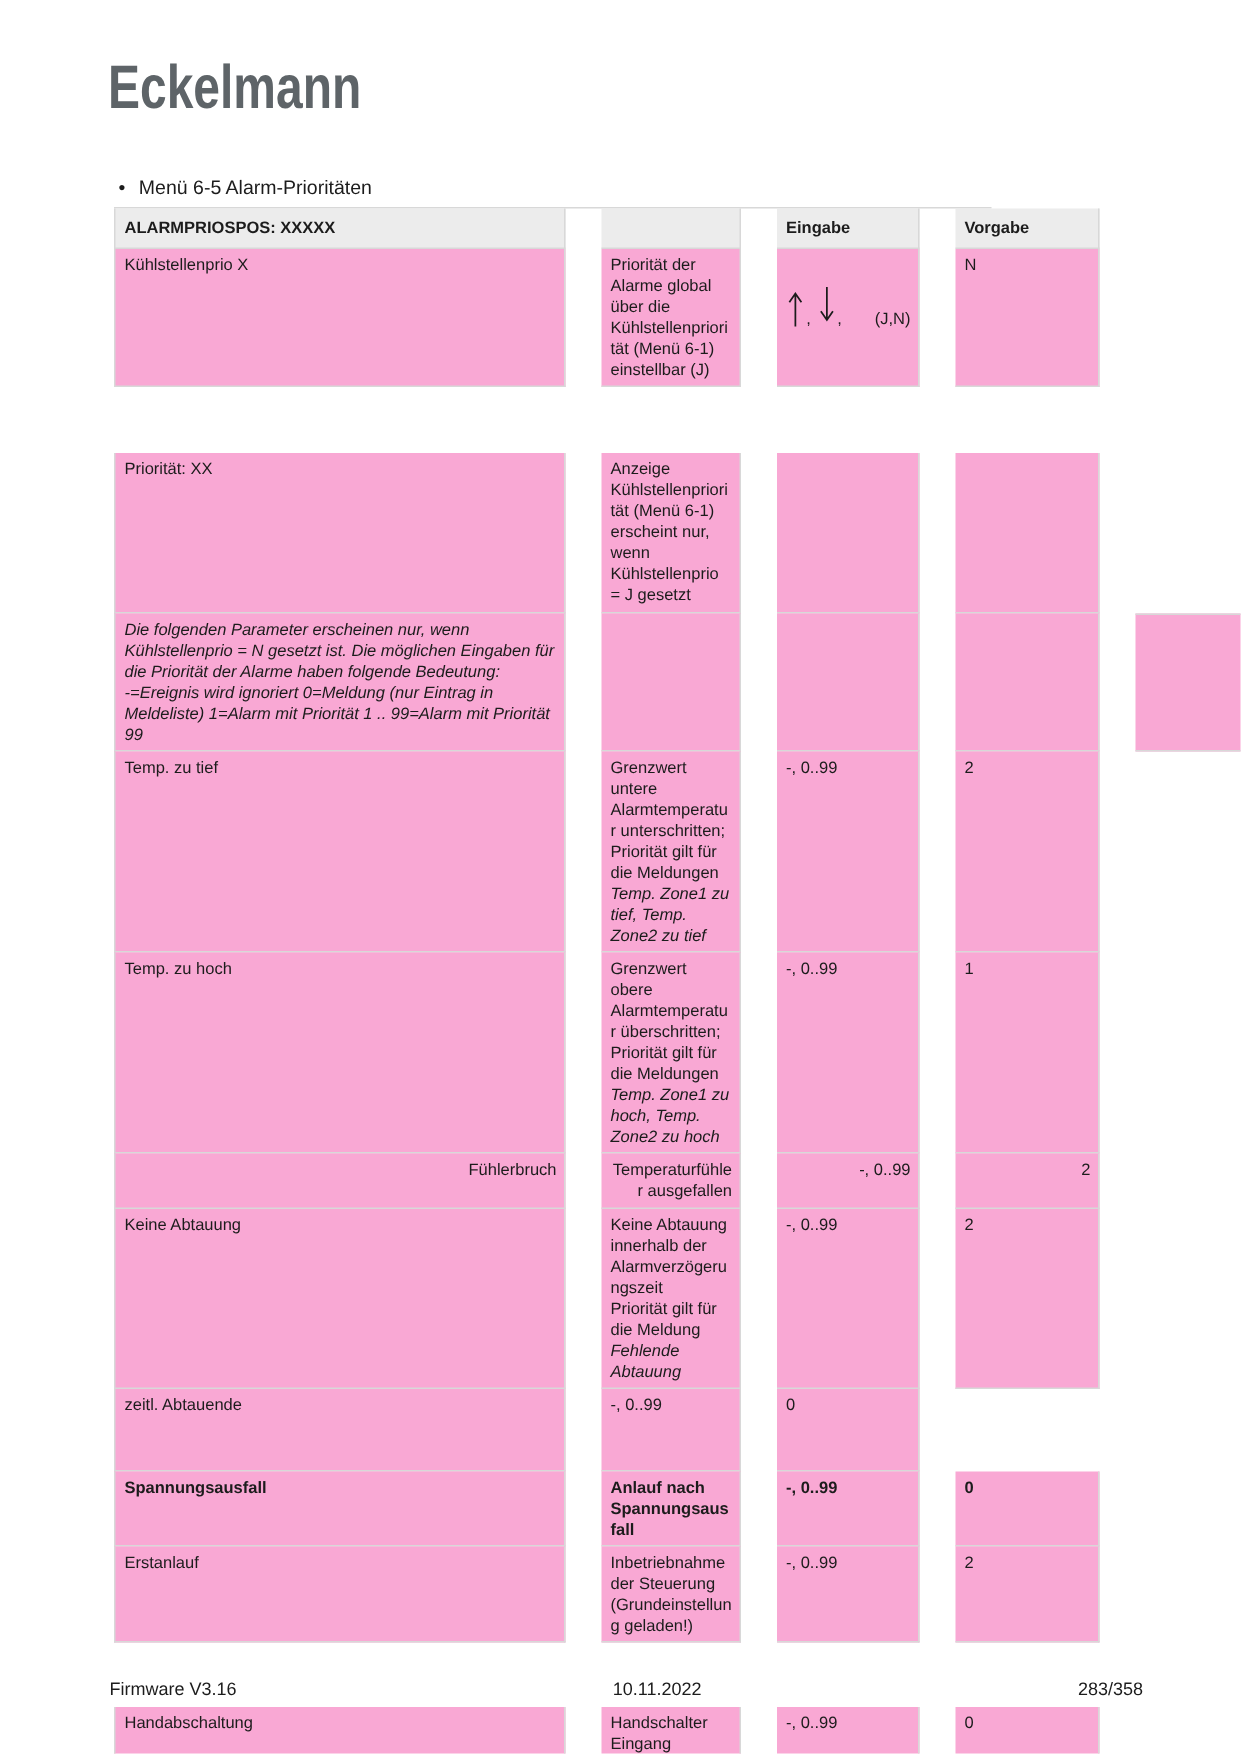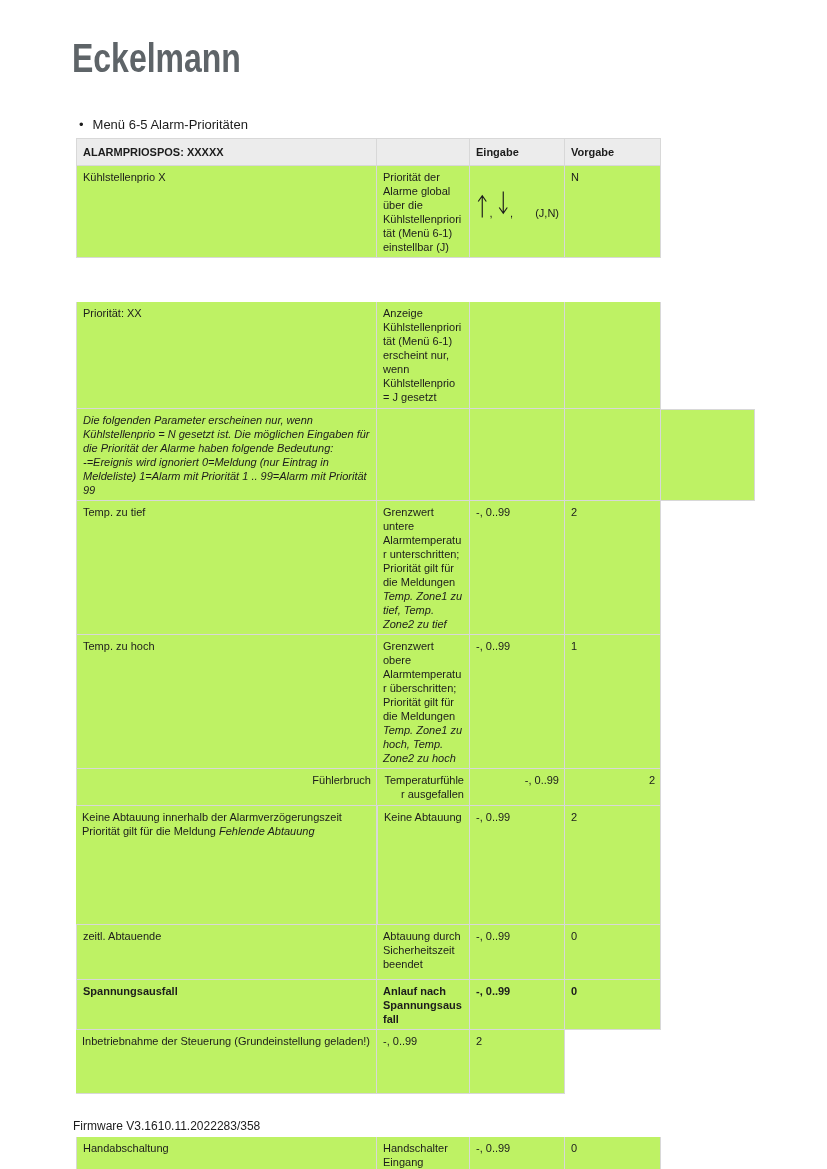--- a/index.html
+++ b/index.html
@@ -25,29 +25,29 @@
     font-size:13px;
   }
   .heading .bullet{font-size:13px;margin-right:9px;}
   
   .tablewrap{
     position:absolute;left:76px;top:138px;
     width:585px;
     border-top:1px solid #d8d8d8;
     font-size:11px;line-height:14px;
   }
-  .tr{display:grid;grid-template-columns:301px 93px 95px 96px 94px;}
+  .tr{display:grid;grid-template-columns:301px 93px 95px 96px 94px;gap:24px;}
   .td{
     box-sizing:border-box;
     border-right:1px solid #d8d8d8;
     border-bottom:1px solid #d8d8d8;
     padding:4px 5px 3px 6px;
     overflow-wrap:break-word;
     white-space:pre-line;
-    background:#bef264;
+    background:#f9a8d4;
   }
   .c1{border-left:1px solid #d8d8d8;}
   .th{background:#ececec;font-weight:bold;padding-top:6px;}
   .rh{height:27px;}
   .r0{min-height:90px;}
   .r1{min-height:107px;margin-top:44px;}
   .rn{min-height:91px;}
   .r2{min-height:119px;}
   .r3{min-height:120px;}
   .r4{min-height:37px;text-align:right;}
@@ -60,21 +60,21 @@
   .note-cell{font-style:italic;}
   
   .arrows{display:flex;align-items:flex-end;padding-top:5px;white-space:normal;}
   .arr{width:14px;height:28px;display:block;}
   .arr-down{margin-bottom:3px;}
   .cm{margin:0 4px 0 1px;}
   .jn{margin-left:18px;}
   
   .footer{
     position:absolute;left:73px;top:1119px;width:689px;
-    display:flex;justify-content:flex-start;
+    display:flex;justify-content:space-between;
     font-size:12px;
   }
 </style>
 </head>
 <body>
 
 <div class="logo">Eckelmann</div>
 
 <div class="heading">
   <span class="bullet">•</span>
@@ -140,42 +140,42 @@
   </div>
 
   <div class="tr r4">
     <div class="td c1">Fühlerbruch</div>
     <div class="td"><span>Temperaturfühler ausgefallen</span><span class="it"></span></div>
     <div class="td">-, 0..99</div>
     <div class="td">2</div>
   </div>
 
   <div class="tr r5">
+    <div class="td c1">Keine Abtauung</div>
     <div class="td"><span>Keine Abtauung innerhalb der Alarmverzögerungszeit
 Priorität gilt für die Meldung </span><span class="it">Fehlende Abtauung</span></div>
-    <div class="td c1">Keine Abtauung</div>
     <div class="td">-, 0..99</div>
     <div class="td">2</div>
   </div>
 
   <div class="tr r6">
     <div class="td c1">zeitl. Abtauende</div>
-    <div class="td"><span>Abtauung durch Sicherheitszeit beendet</span><span class="it"></span></div>
     <div class="td">-, 0..99</div>
     <div class="td">0</div>
   </div>
 
   <div class="tr r7">
     <div class="td c1">Spannungsausfall</div>
     <div class="td"><span>Anlauf nach Spannungsausfall</span><span class="it"></span></div>
     <div class="td">-, 0..99</div>
     <div class="td">0</div>
   </div>
 
   <div class="tr r8">
+    <div class="td c1">Erstanlauf</div>
     <div class="td"><span>Inbetriebnahme der Steuerung (Grundeinstellung geladen!)</span><span class="it"></span></div>
     <div class="td">-, 0..99</div>
     <div class="td">2</div>
   </div>
 
   <div class="tr r9">
     <div class="td c1">Handabschaltung</div>
     <div class="td"><span>Handschalter Eingang D31/D32 auf AUS</span><span class="it"></span></div>
     <div class="td">-, 0..99</div>
     <div class="td">0</div>

